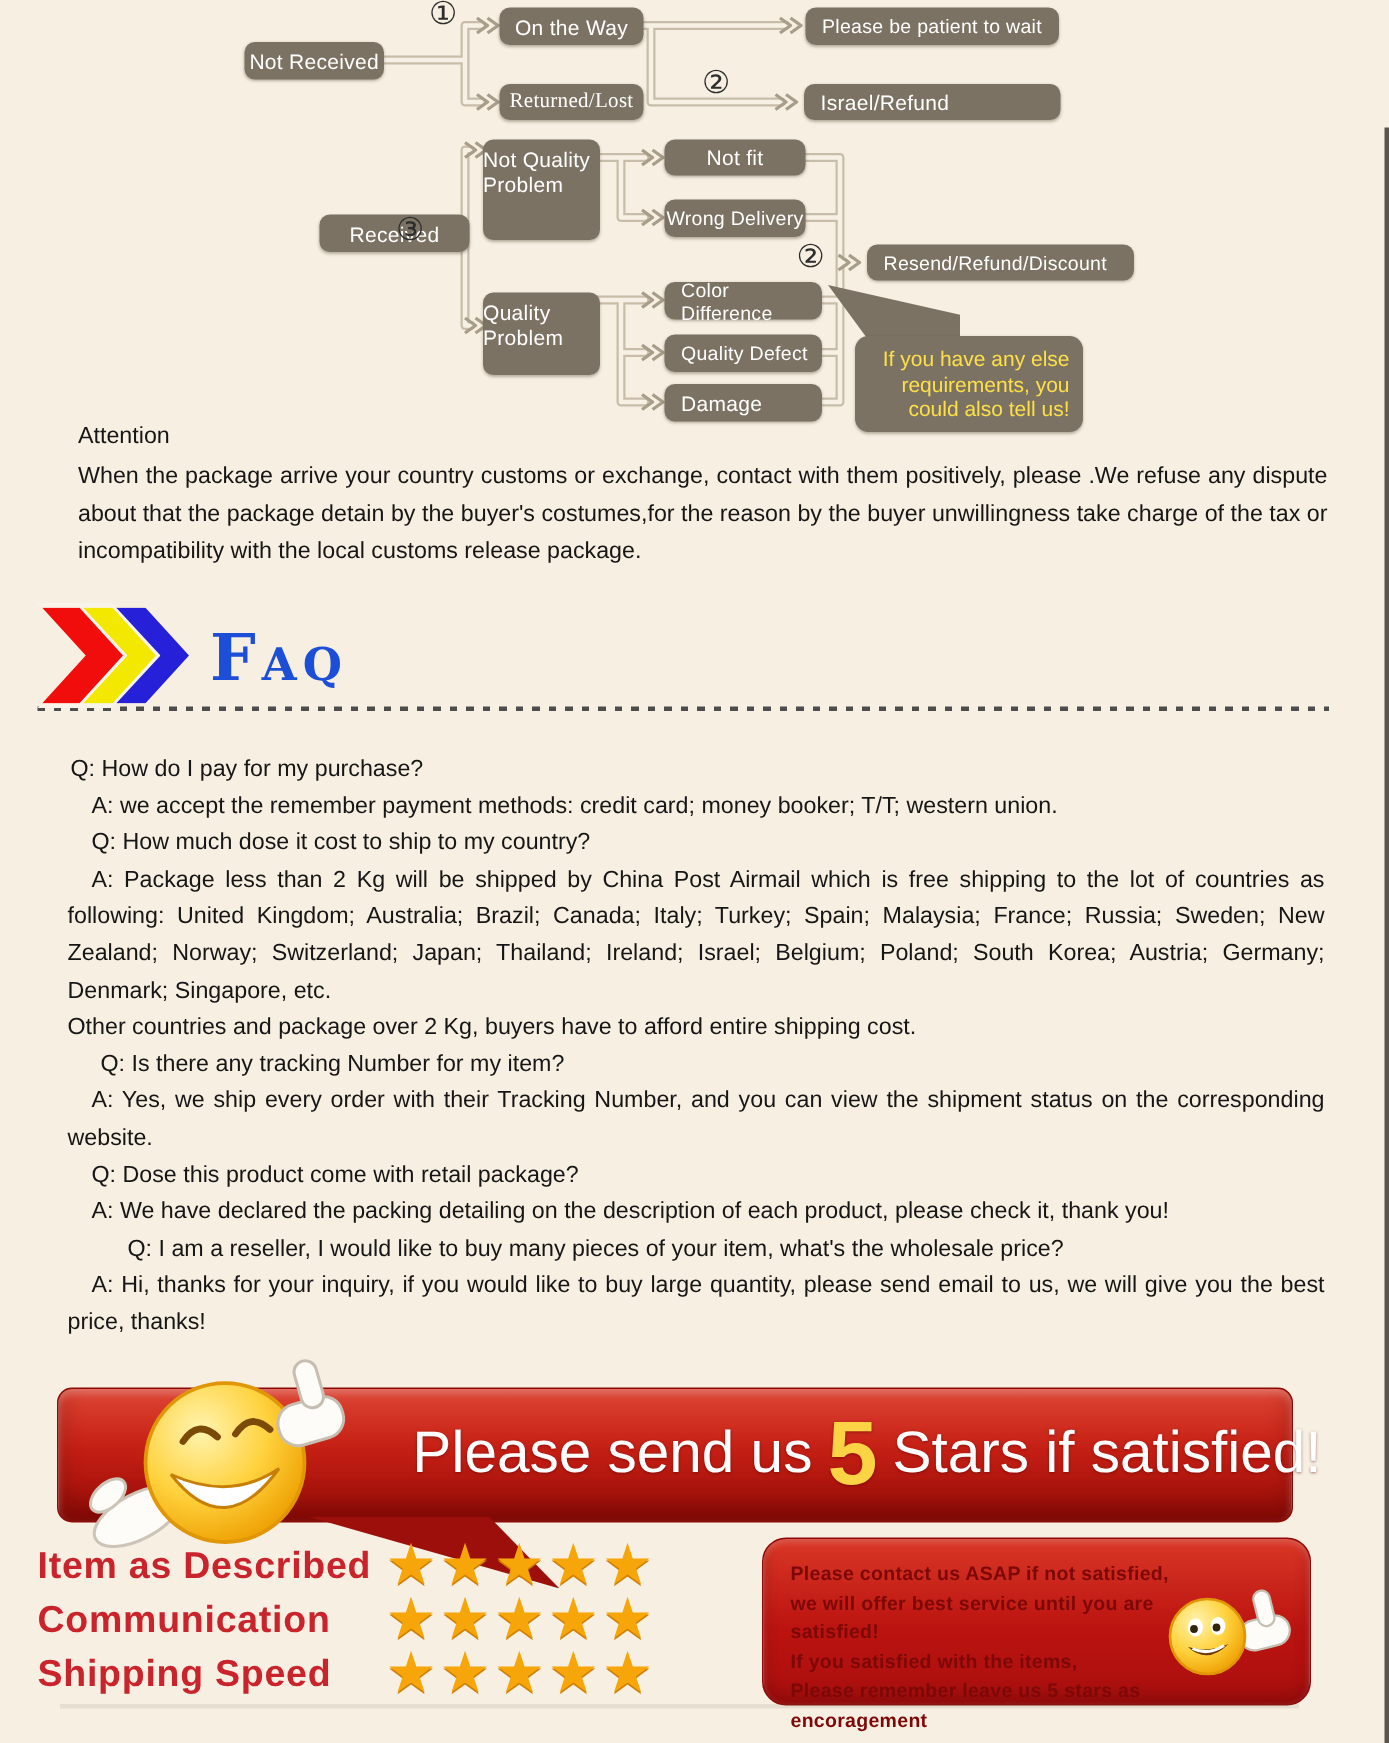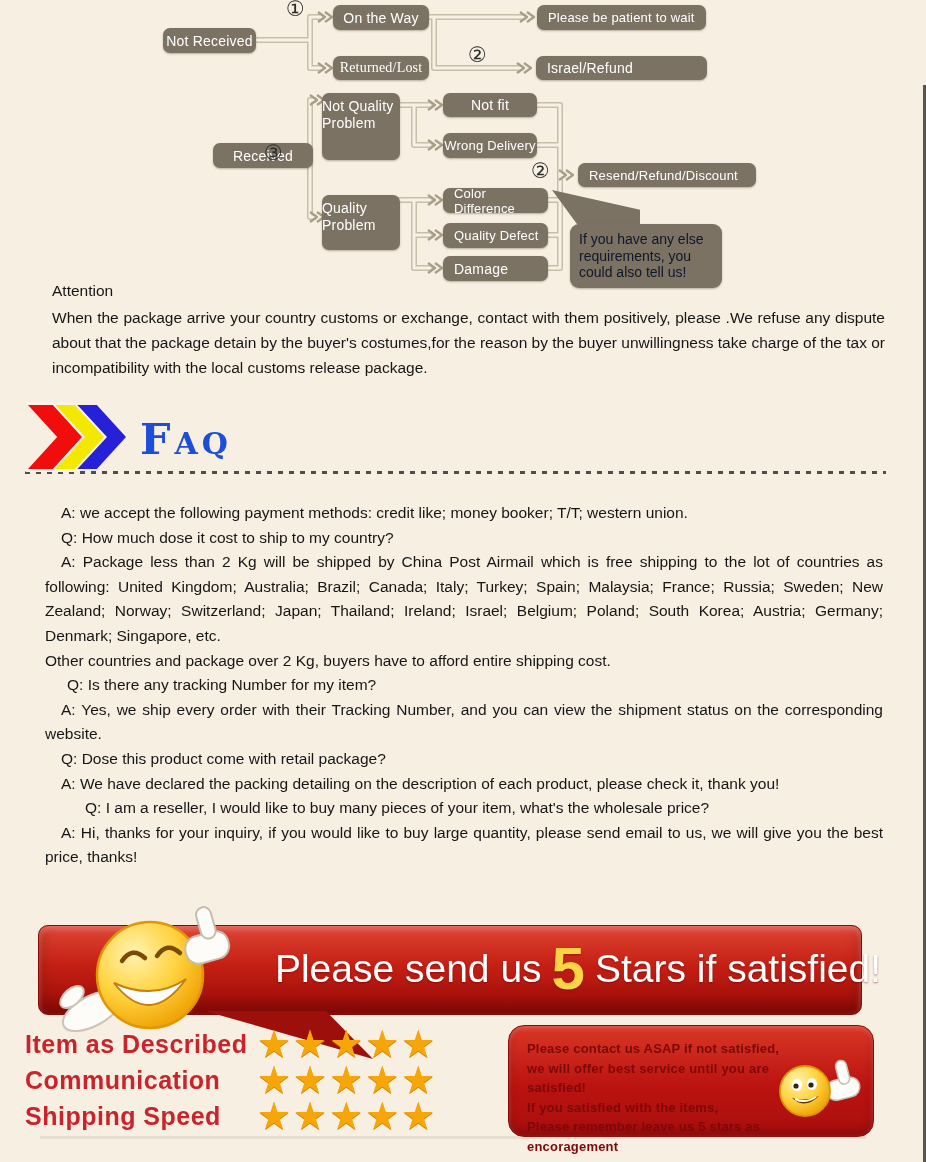--- a/index.html
+++ b/index.html
@@ -13,22 +13,22 @@
       font-size:14px;display:flex;align-items:center;justify-content:center;
       box-shadow:0 1px 2px rgba(60,50,30,.35);letter-spacing:.2px;}
   .fb-left{justify-content:flex-start;padding-left:11px;}
   .fb-ml{justify-content:flex-start;align-items:flex-start;padding:5px 4px 4px 0;
          text-align:left;line-height:16.5px;}
   .fb-sm{font-size:13px;}
   .step{position:absolute;z-index:3;font-family:"DejaVu Sans",sans-serif;font-size:21px;
         color:#2d2d2d;line-height:22px;}
   .bubble-tail{position:absolute;z-index:2;background:#7b7264;
         clip-path:polygon(0 0,100% 55%,100% 100%,30% 100%);}
-  .bubble{position:absolute;z-index:2;background:#7b7264;color:#0f172a;border-radius:9px;
-        font-size:14px;line-height:16.5px;padding:7px 9px;text-align:left;
+  .bubble{position:absolute;z-index:2;background:#7b7264;color:#fde047;border-radius:9px;
+        font-size:14px;line-height:16.5px;padding:7px 9px;text-align:right;
         box-shadow:0 1px 2px rgba(60,50,30,.35);}
 
   
   .attention{position:absolute;left:52px;top:282px;width:833px;color:#161616;}
   .attention-title{font-size:15.5px;margin-bottom:6px;}
   .attention-text{font-size:15.5px;line-height:24.8px;text-align:justify;}
 
   
   .faq-header{position:absolute;left:28px;top:405px;height:66px;}
   .chev{position:absolute;clip-path:polygon(0 0,46% 0,100% 50%,46% 100%,0 100%,54% 50%);}
@@ -124,21 +124,22 @@
     <div class="chev chev-c" style="left:44px;background:#2621d8;z-index:1;"></div>
     <div class="chev chev-w" style="left:19px;z-index:2;"></div>
     <div class="chev chev-c" style="left:22px;background:#f3e800;z-index:3;"></div>
     <div class="chev chev-w" style="left:-3px;z-index:4;"></div>
     <div class="chev chev-c" style="left:0;background:#f20d0d;z-index:5;"></div>
     <div class="faq-title">FAQ</div>
   </div>
   <div class="dashed-line"></div>
 
   <div class="faq-body">
-    <p class="in16">A: we accept the following payment methods: credit like; money booker; T/T; western union.</p>
+    <p class="in2">Q: How do I pay for my purchase?</p>
+    <p class="in16">A: we accept the remember payment methods: credit card; money booker; T/T; western union.</p>
     <p class="in16">Q: How much dose it cost to ship to my country?</p>
     <p class="in16">A: Package less than 2 Kg will be shipped by China Post Airmail which is free shipping to the lot of countries as following: United Kingdom; Australia; Brazil; Canada; Italy; Turkey; Spain; Malaysia; France; Russia; Sweden; New Zealand; Norway; Switzerland; Japan; Thailand; Ireland; Israel; Belgium; Poland; South Korea; Austria; Germany; Denmark; Singapore, etc.</p>
     <p class="in0">Other countries and package over 2 Kg, buyers have to afford entire shipping cost.</p>
     <p class="in22">Q: Is there any tracking Number for my item?</p>
     <p class="in16">A: Yes, we ship every order with their Tracking Number, and you can view the shipment status on the corresponding website.</p>
     <p class="in16">Q: Dose this product come with retail package?</p>
     <p class="in16">A: We have declared the packing detailing on the description of each product, please check it, thank you!</p>
     <p class="in40">Q: I am a reseller, I would like to buy many pieces of your item, what's the wholesale price?</p>
     <p class="in16">A: Hi, thanks for your inquiry, if you would like to buy large quantity, please send email to us, we will give you the best price, thanks!</p>
   </div>

